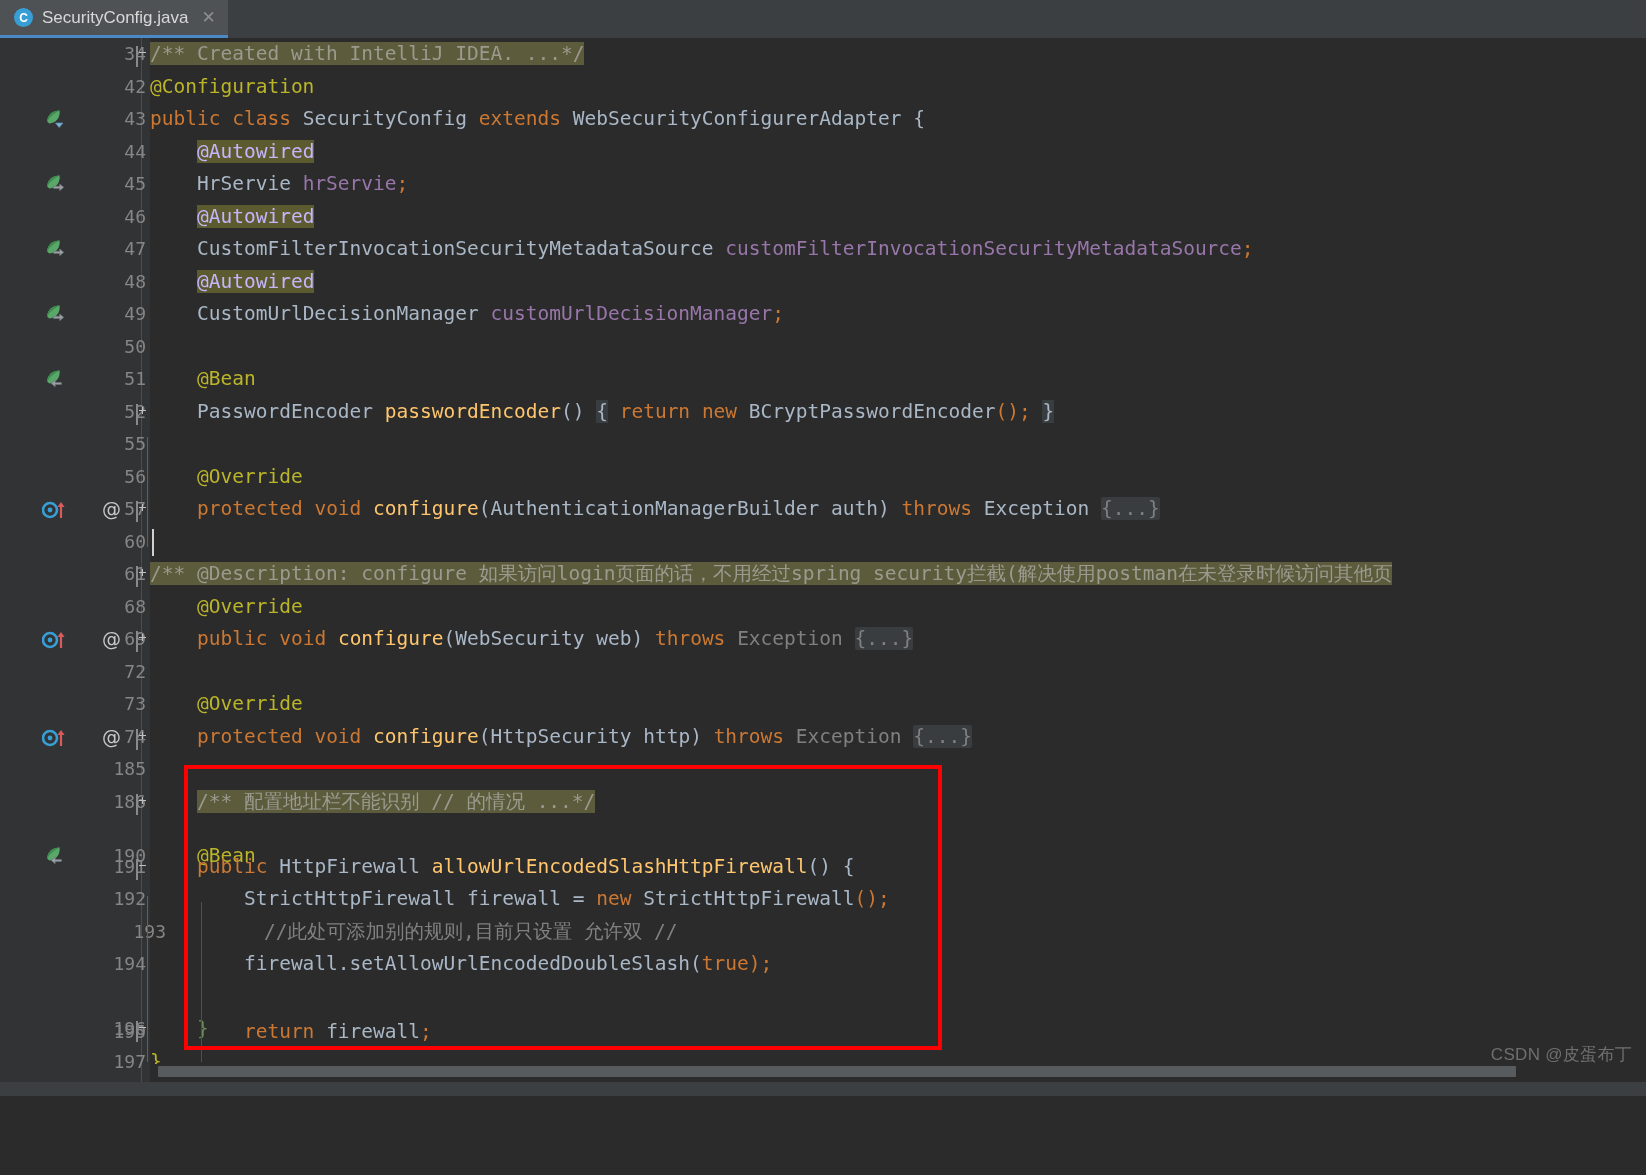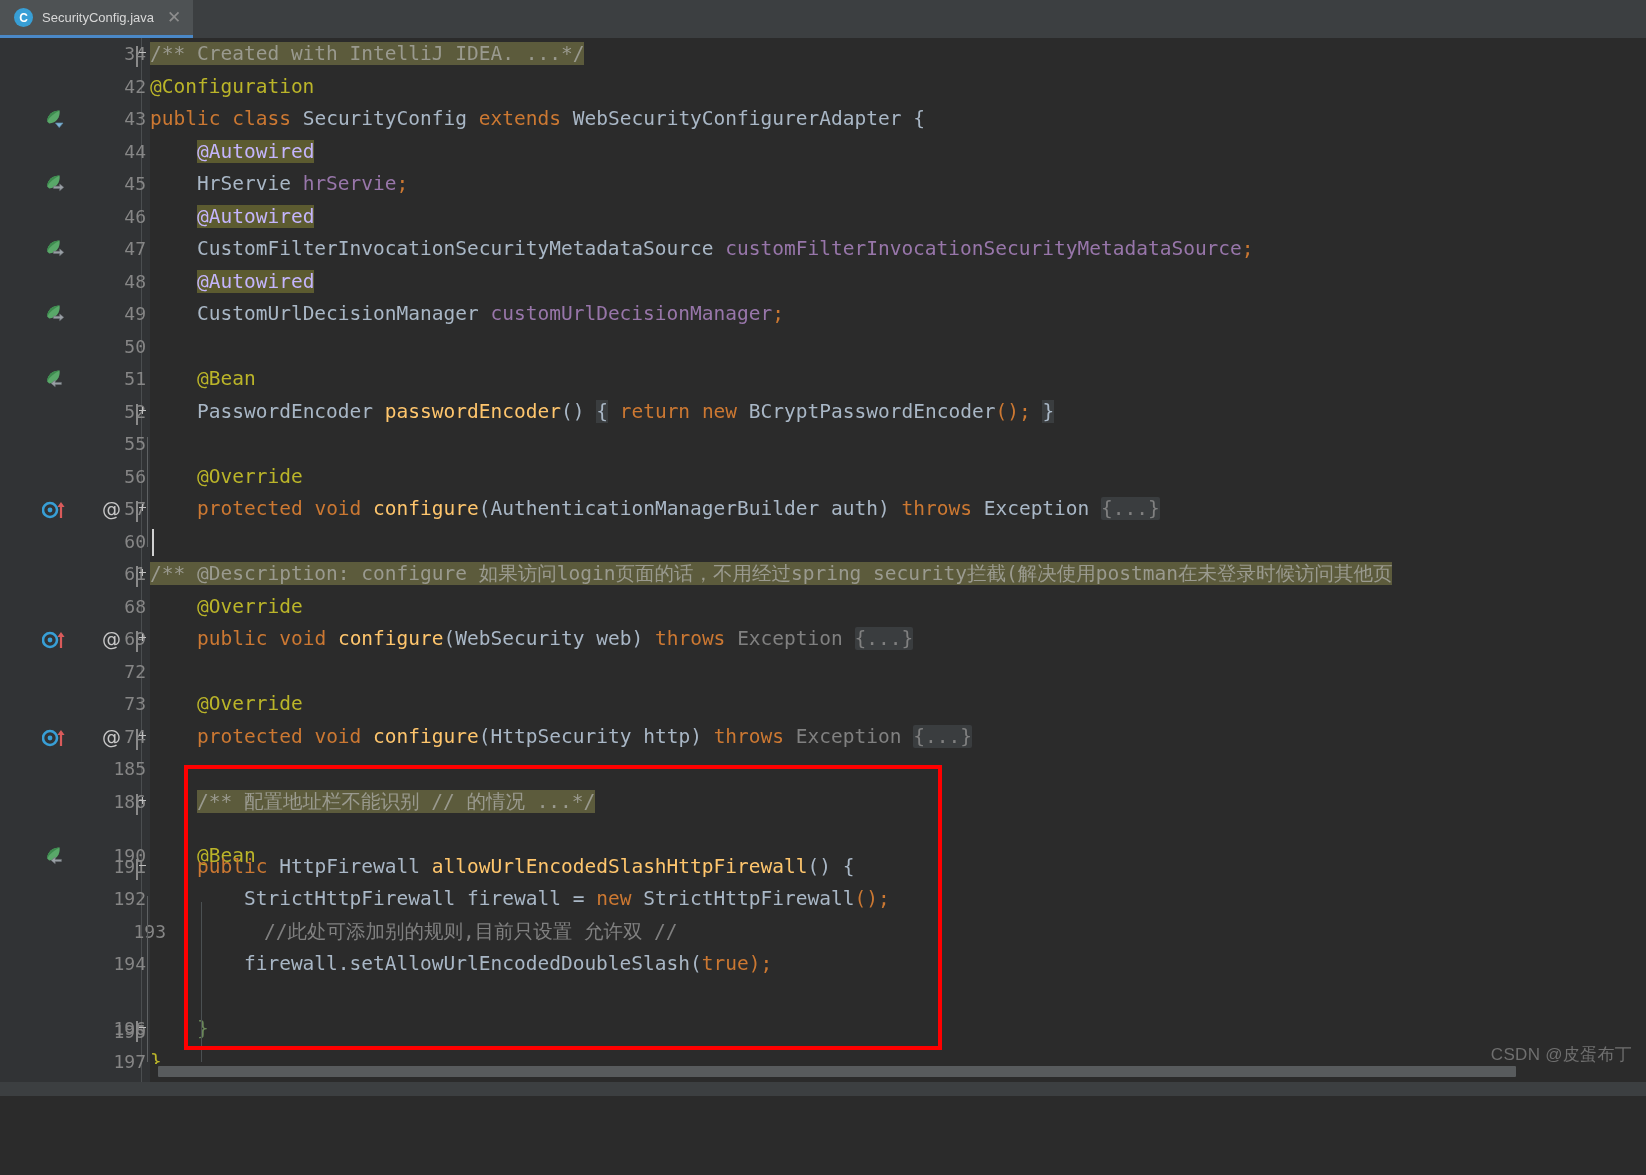--- a/index.html
+++ b/index.html
@@ -37,21 +37,21 @@
     width: 19px; height: 19px; border-radius: 50%;
     background: #389fd6;
     color: #ffffff;
     font-family: "Liberation Sans", sans-serif;
     font-size: 12px; font-weight: bold;
     display: flex; align-items: center; justify-content: center;
     flex: 0 0 auto;
   }
   .tab-label {
     font-family: "Liberation Sans", sans-serif;
-    font-size: 13px; color: #d8d8d8; white-space: nowrap;
+    font-size: 17px; color: #d8d8d8; white-space: nowrap;
   }
   .tab-close {
     font-family: "Liberation Sans", sans-serif;
     font-size: 17px; color: #8d8d8d; margin-left: 4px;
     line-height: 1;
   }
 
   
   #editor {
     position: absolute; left: 0; top: 38px;
@@ -291,21 +291,21 @@
         <div class="row" style="top:747.5px;"><span class="lineno">186</span><span class="gutter-icons"><span class="g-fold-plus" style="left:92px;top:9px;"><span class="fold-box plus"></span></span></span><span class="code"><span class="plain">    </span><span class="doc-fold">/** 配置地址栏不能识别 // 的情况 ...*/</span></span></div>
         <div class="row" style="top:802px;"><span class="lineno">190</span><span class="gutter-icons"><span class="g-bean" style="left:0px;"><svg width="21" height="21" viewBox="0 0 21 21">
                 <path d="M3.2 12.4 C3.2 5.6 9.4 1.6 15.6 1.6 C16.4 8.2 12.4 14.2 5.2 14.6 Z" fill="#59a869"></path>
                 <path d="M3.2 12.4 C3.2 5.6 9.4 1.6 15.6 1.6 C10.4 4.2 5.8 8.0 3.2 12.4 Z" fill="#3d8b4e"></path>
                 <path d="M11.2 13.4 h6.2 v2 h-6.2 v2.3 l-4 -3.3 4 -3.3 z" fill="#9aa0a6" stroke="#70757a" stroke-width="0.6"></path>
               </svg></span></span><span class="code"><span class="plain">    </span><span class="anno">@Bean</span></span></div>
         <div class="row" style="top:812.5px;"><span class="lineno">191</span><span class="gutter-icons"><span class="g-fold-cap" style="left:92px;top:9px;"><span class="fold-box"></span></span></span><span class="code"><span class="plain">    </span><span class="kw">public</span><span class="plain"> </span><span class="cls">HttpFirewall</span><span class="plain"> </span><span class="mth">allowUrlEncodedSlashHttpFirewall</span><span class="plain">() {</span></span></div>
         <div class="row" style="top:845px;"><span class="lineno">192</span><span class="gutter-icons"></span><span class="code"><span class="plain">        </span><span class="cls">StrictHttpFirewall</span><span class="plain"> </span><span class="plain">firewall</span><span class="plain"> = </span><span class="kw">new</span><span class="plain"> </span><span class="cls">StrictHttpFirewall</span><span class="kw">();</span></span></div>
         <div class="row" style="top:877.5px;margin-left:20px;"><span class="lineno">193</span><span class="gutter-icons"></span><span class="code"><span class="plain">        </span><span class="cmt">//此处可添加别的规则,目前只设置 允许双 //</span></span></div>
         <div class="row" style="top:910px;"><span class="lineno">194</span><span class="gutter-icons"></span><span class="code"><span class="plain">        </span><span class="plain">firewall</span><span class="plain">.setAllowUrlEncodedDoubleSlash</span><span class="plain">(</span><span class="kw">true</span><span class="kw">);</span></span></div>
-        <div class="row" style="top:978px;"><span class="lineno">195</span><span class="gutter-icons"></span></div>
+        <div class="row" style="top:978px;"><span class="lineno">195</span><span class="gutter-icons"></span><span class="code"><span class="plain">        </span><span class="kw">return</span><span class="plain"> </span><span class="plain">firewall</span><span class="kw">;</span></span></div>
         <div class="row" style="top:975px;"><span class="lineno">196</span><span class="gutter-icons"><span class="g-fold-cap" style="left:92px;top:9px;"><span class="fold-box"></span></span></span><span class="code"><span class="plain">    </span><span class="str">}</span></span></div>
         <div class="row" style="top:1007.5px;"><span class="lineno">197</span><span class="gutter-icons"></span><span class="code"><span class="anno">}</span></span></div>
         <div class="row" style="top:1040px;"><span class="lineno">198</span><span class="gutter-icons"></span><span class="code"></span></div>
       </div>
 
     <div class="fold-line" style="top:399px;height:110px;"></div>
     <div class="fold-line" style="top:858px;height:166px;"></div>
 
     <div class="indent-guide" style="left:201px;top:864px;width:1px;height:160px;"></div>
 

